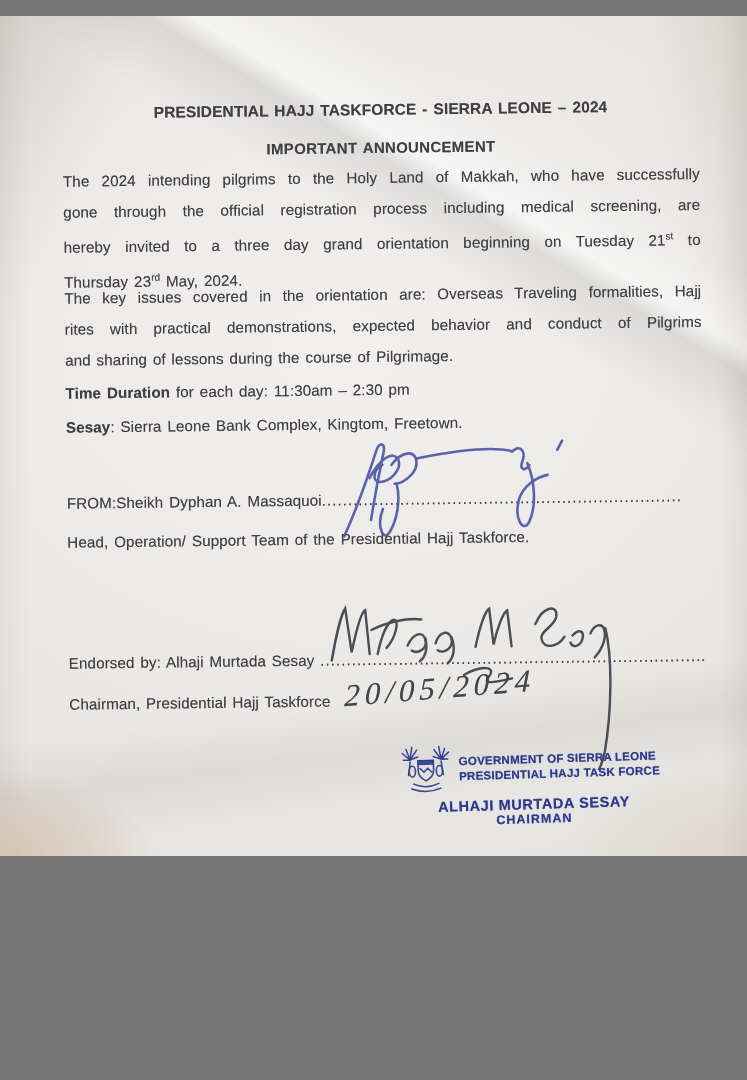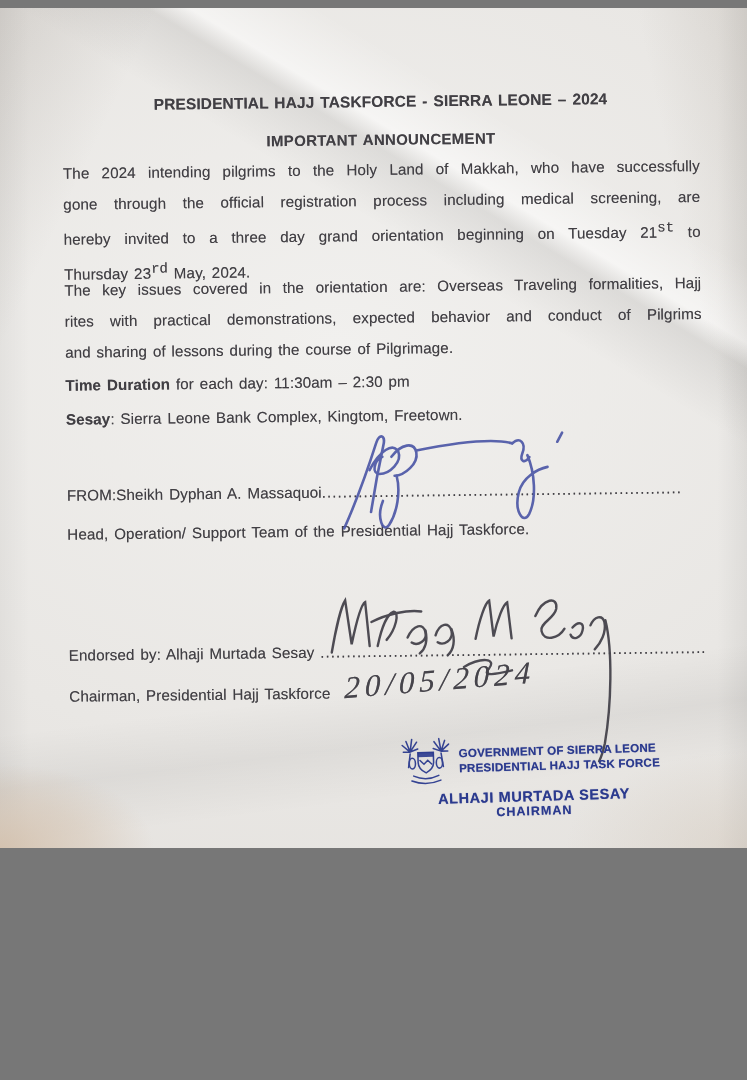--- a/index.html
+++ b/index.html
@@ -1,19 +1,19 @@
 <!DOCTYPE html>
 <html><head>
 <meta charset="utf-8">
 <style>
   html,body{margin:0;padding:0;background:#777;}
   .photo{
     position:relative;
     width:747px;height:840px;
-    margin:8px auto;
+    margin:16px auto;
     overflow:hidden;
     background:
       radial-gradient(ellipse 220px 120px at 0% 100%, rgba(211,192,172,.9) 0%, rgba(211,192,172,.45) 40%, rgba(211,192,172,0) 70%),
       radial-gradient(ellipse 260px 140px at 100% 100%, rgba(205,190,172,.35) 0%, rgba(205,190,172,0) 70%),
       linear-gradient(115deg, rgba(120,110,100,.18) 0%, rgba(120,110,100,0) 14%),
       linear-gradient(258deg, rgba(150,140,128,.20) 0%, rgba(150,140,128,0) 12%),
       linear-gradient(173deg, rgba(0,0,0,0) 78%, rgba(0,0,0,.05) 84%, rgba(0,0,0,0) 90%),
       linear-gradient(31deg, rgba(0,0,0,0) 66%, rgba(0,0,0,.07) 72%, rgba(255,255,255,.5) 74%, rgba(0,0,0,0) 80%),
       linear-gradient(90deg, rgba(0,0,0,.04) 0%, rgba(0,0,0,0) 4%, rgba(0,0,0,0) 96%, rgba(0,0,0,.05) 100%),
       radial-gradient(ellipse 900px 700px at 45% 40%, #f1f0ee 0%, #e9e7e4 60%, #e2dfdb 100%);
@@ -25,21 +25,21 @@
     transform:rotate(-0.7deg);
     transform-origin:50% 40%;
   }
   .col{position:absolute; left:65px; width:637px;}
   .printed{font-size:15.2px; line-height:31px; letter-spacing:.1px; word-spacing:1.5px;
            text-shadow:0 0 .5px rgba(65,63,68,.55);}
   .center{text-align:center;}
   .b{font-weight:700;}
   .jline{text-align:justify; text-align-last:justify;}
   .jlast{text-align:left; text-align-last:left;}
-  sup{font-size:14px; vertical-align:6px; letter-spacing:0;font-family:Liberation Mono, monospace;}
+  sup{font-size:10px; vertical-align:6px; letter-spacing:0;}
   .dots{letter-spacing:1px; word-spacing:0;}
   .nowrap{white-space:nowrap; overflow:hidden;}
   .title{top:78px; font-size:15.5px;}
   .subtitle{top:116px; font-size:15px; letter-spacing:.3px;}
   .para1{top:146px;}
   .para2{top:263px;}
   .time{top:358px;}
   .venue{top:392px;}
   .fromline{top:468px;}
   .headrole{top:507px;}

